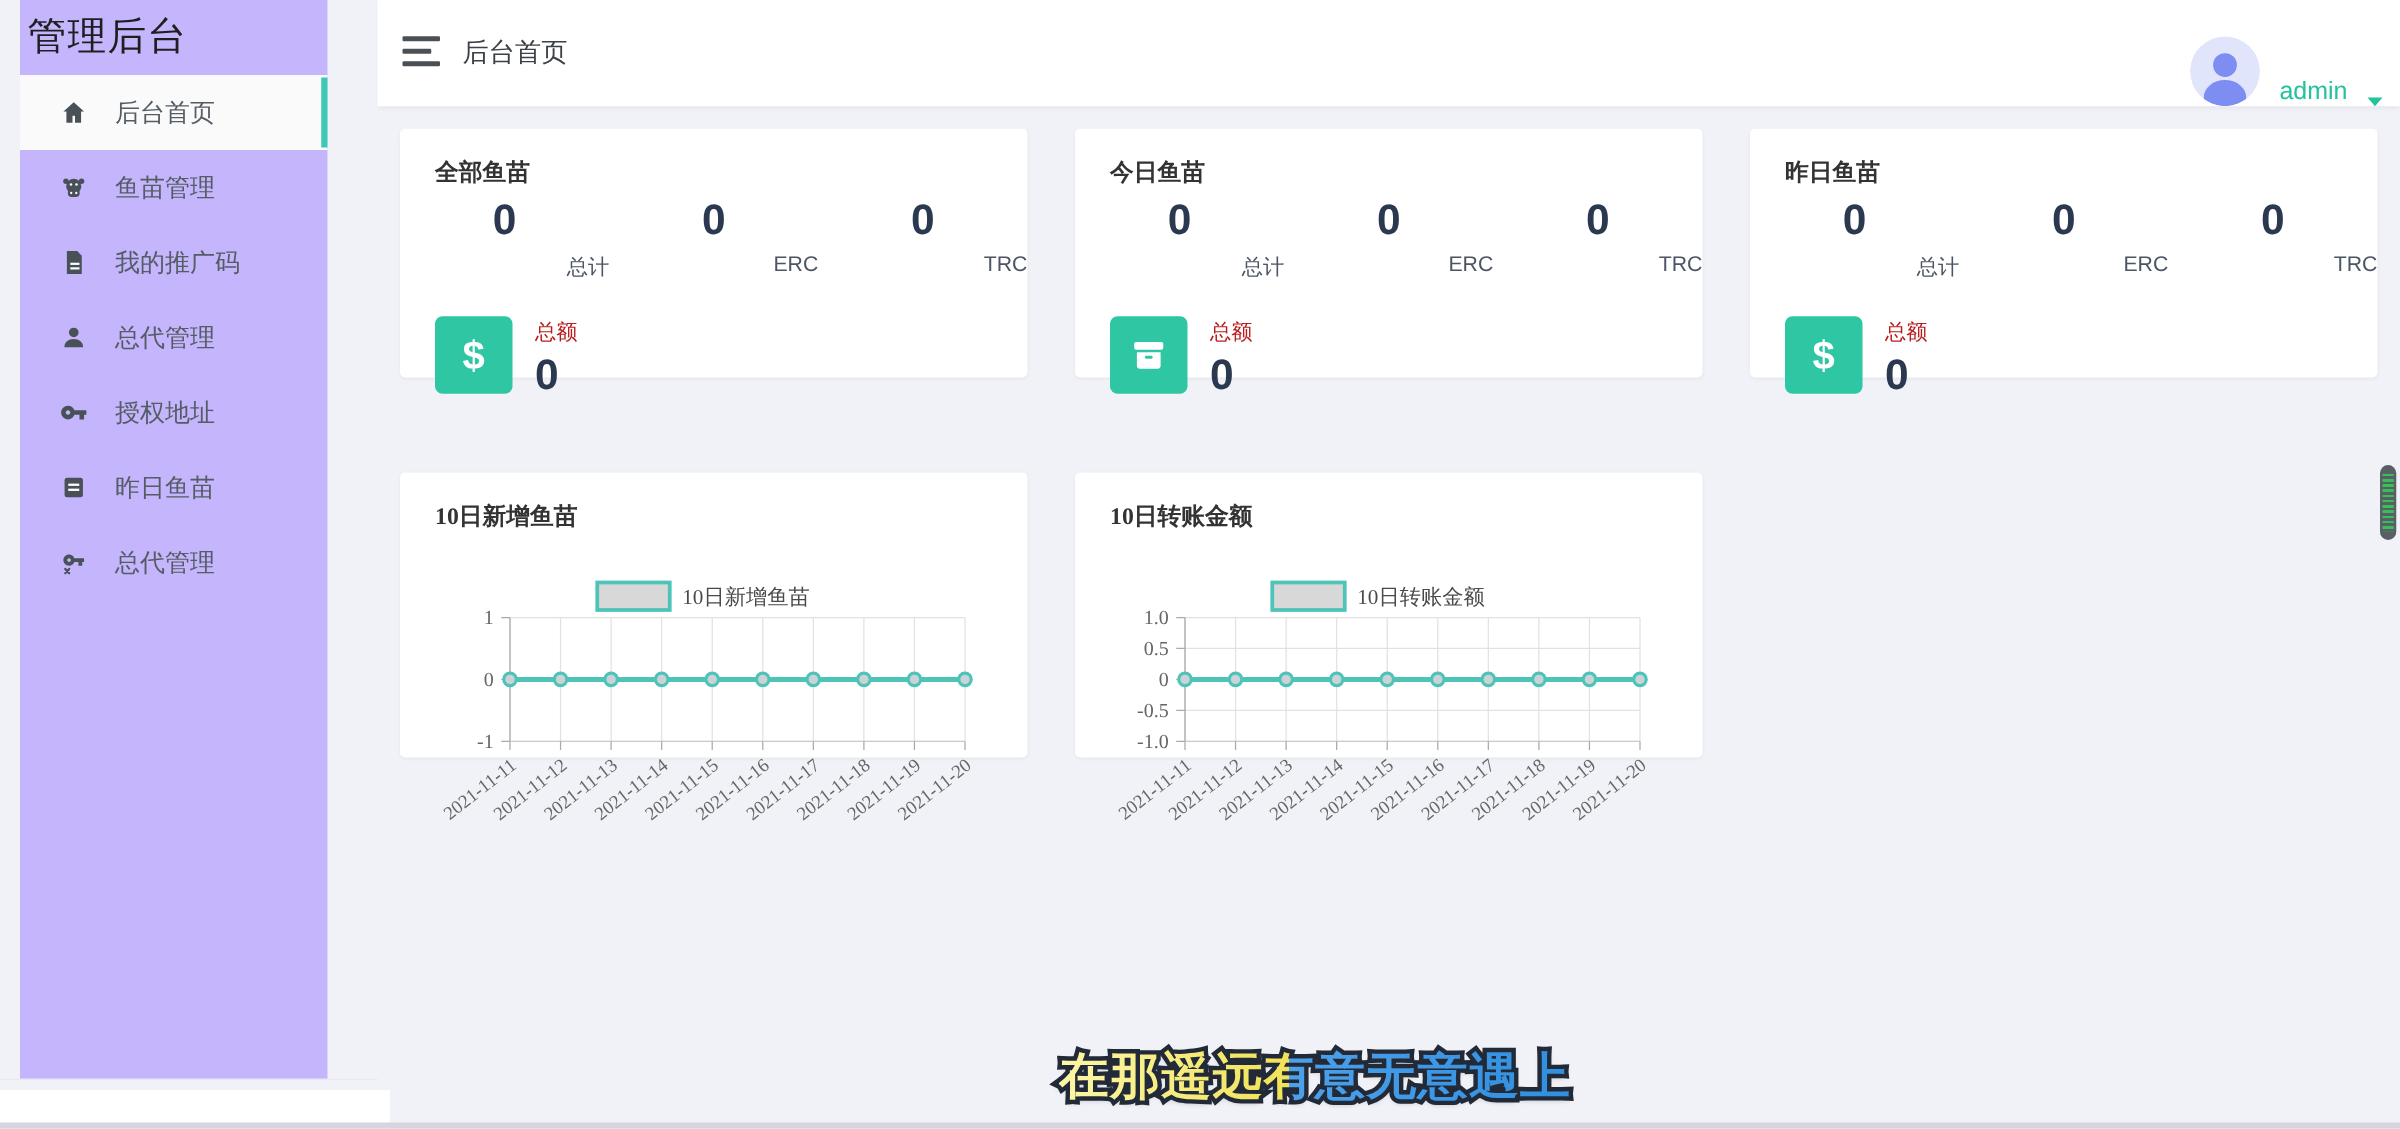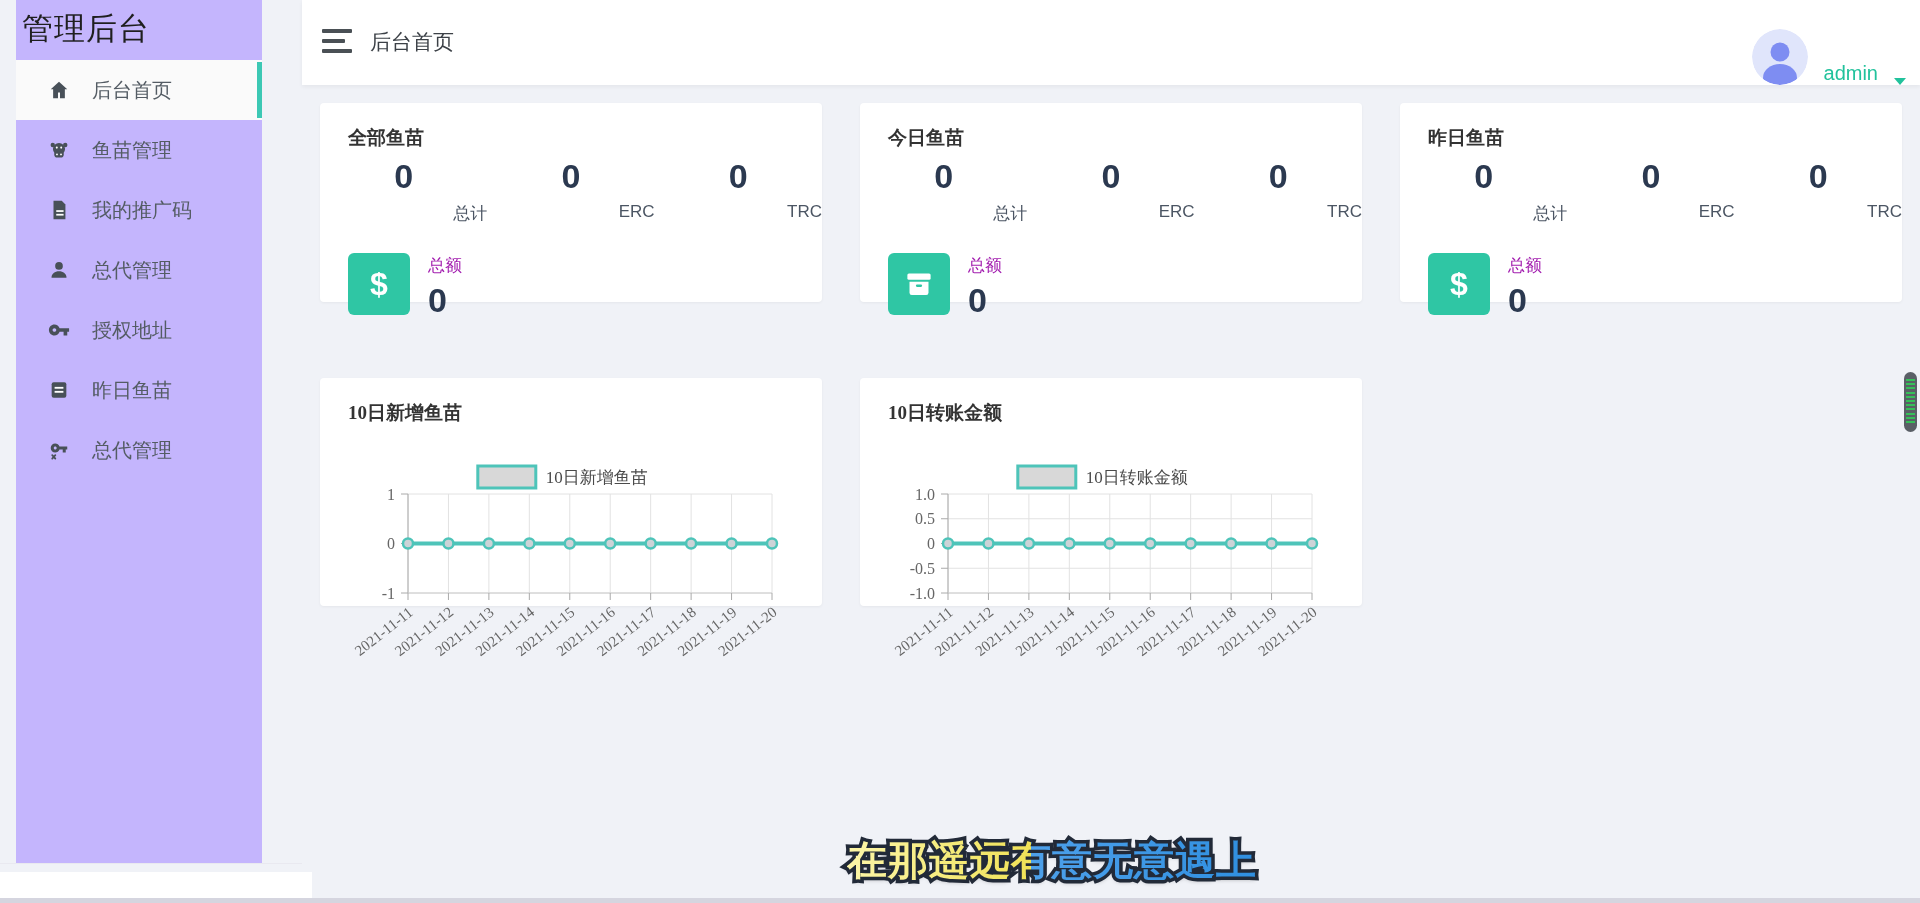--- a/index.html
+++ b/index.html
@@ -37,21 +37,21 @@
   .card-title { position:absolute; left:28px; top:22px; font-size:19px; font-weight:bold; color:#333; }
   .stats-row { position:absolute; left:0; right:0; top:56px; display:flex; }
   .stat-col { flex:1; text-align:center; }
   .stat-value { font-size:34px; font-weight:bold; color:#2b3950; line-height:1; }
   .stat-label { margin-top:9px; font-size:17px; color:#4b5563;text-align:right; }
   .total-row { position:absolute; left:28px; top:150px; display:flex; }
   .total-icon { width:62px; height:62px; border-radius:6px; background:#2fc6a4; display:flex; align-items:center; justify-content:center; }
   .total-icon .dollar { color:#fff; font-size:32px; font-weight:bold; }
   .total-icon svg { width:34px; height:34px; }
   .total-text { margin-left:18px; }
-  .total-label { font-size:17px; color:#a21caf; margin-top:1px; }
+  .total-label { font-size:17px; color:#b91c1c; margin-top:1px; }
   .total-value { font-size:34px; font-weight:bold; color:#2b3950; margin-top:6px; line-height:1; }
 
   
   .chart-card { width:502px; height:228px; top:378px;font-family:Liberation Serif, serif; }
   .chart-svg { position:absolute; left:0; top:58px; width:502px; height:242px; }
 
   
   .subtitle { position:absolute; top:833px; left:calc(50% + 92px); transform:translateX(-50%); font-size:40px; font-weight:bold; letter-spacing:1px; white-space:nowrap; z-index:8; }
   .subtitle .back { position:absolute; left:0; top:0; color:#222a38; -webkit-text-stroke:7px #222a38; text-shadow:0 2px 5px rgba(0,0,0,.45); }
   .subtitle .front { position:relative; color:transparent; -webkit-background-clip:text; background-clip:text; }

